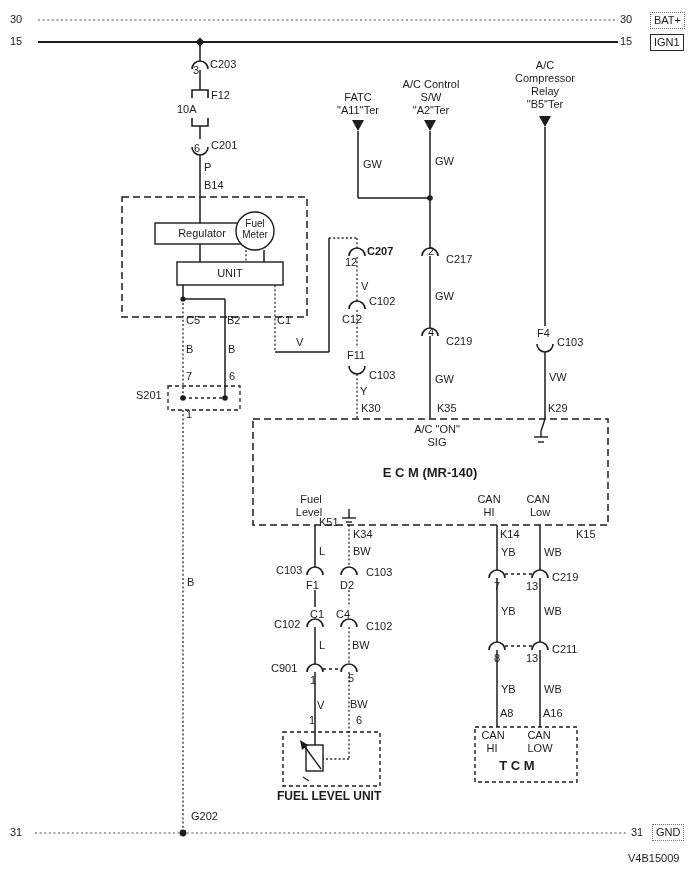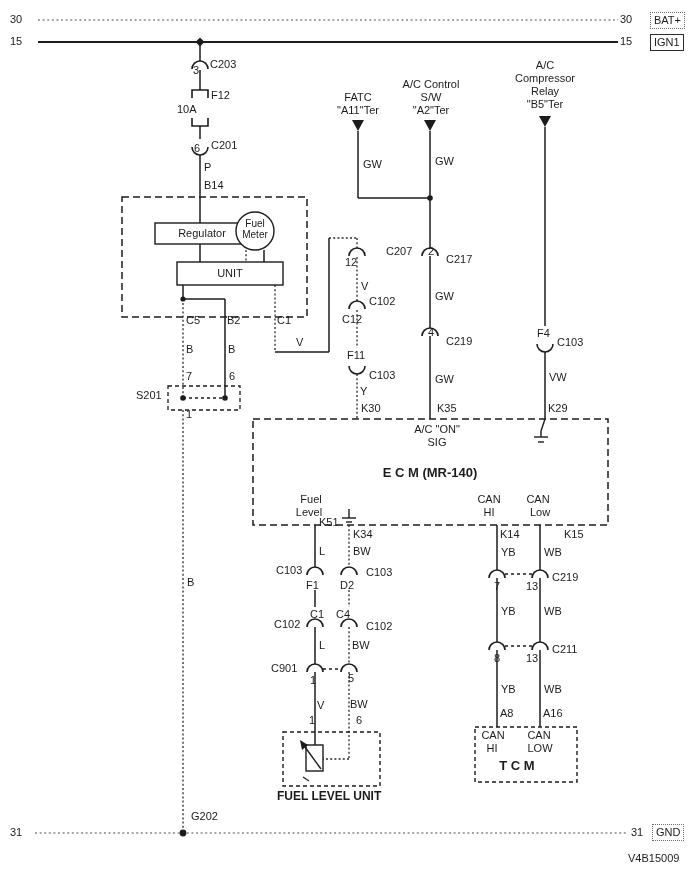--- a/index.html
+++ b/index.html
@@ -206,21 +206,21 @@
       <span class="lbl" style="left: 186px; top: 343px;">B</span>
       <span class="lbl" style="left: 228px; top: 343px;">B</span>
       <span class="lbl" style="left: 296px; top: 336px;">V</span>
       <span class="lbl" style="left: 186px; top: 370px;">7</span>
       <span class="lbl" style="left: 229px; top: 370px;">6</span>
       <span class="lbl" style="left: 136px; top: 389px;">S201</span>
       <span class="lbl" style="left: 186px; top: 408px;">1</span>
       <span class="lbl" style="left: 187px; top: 576px;">B</span>
       <span class="lbl" style="left: 191px; top: 810px;">G202</span>
       <span class="lbl" style="left: 345px; top: 256px;">12</span>
-      <span class="lbl" style="left: 386px; top: 245px;">C207</span>
+      <span class="lbl" style="left: 367px; top: 245px; font-weight: bold;">C207</span>
       <span class="lbl" style="left: 361px; top: 280px;">V</span>
       <span class="lbl" style="left: 369px; top: 295px;">C102</span>
       <span class="lbl" style="left: 342px; top: 313px;">C12</span>
       <span class="lbl" style="left: 347px; top: 349px;">F11</span>
       <span class="lbl" style="left: 369px; top: 369px;">C103</span>
       <span class="lbl" style="left: 360px; top: 385px;">Y</span>
       <span class="lbl" style="left: 361px; top: 402px;">K30</span>
       <span class="lbl mid" style="left: 358px; top: 91px;">FATC</span>
       <span class="lbl mid" style="left: 358px; top: 104px;">"A11"Ter</span>
       <span class="lbl mid" style="left: 431px; top: 78px;">A/C Control</span>
@@ -248,21 +248,21 @@
       <span class="lbl mid b" style="font-size: 13px; left: 430px; top: 467px;">E C M (MR-140)</span>
       <span class="lbl mid" style="left: 311px; top: 493px;">Fuel</span>
       <span class="lbl mid" style="left: 309px; top: 506px;">Level</span>
       <span class="lbl mid" style="left: 489px; top: 493px;">CAN</span>
       <span class="lbl mid" style="left: 489px; top: 506px;">HI</span>
       <span class="lbl mid" style="left: 538px; top: 493px;">CAN</span>
       <span class="lbl mid" style="left: 540px; top: 506px;">Low</span>
       <span class="lbl" style="left: 319px; top: 516px;">K51</span>
       <span class="lbl" style="left: 353px; top: 528px;">K34</span>
       <span class="lbl" style="left: 500px; top: 528px;">K14</span>
-      <span class="lbl" style="left: 564px; top: 528px;">K15</span>
+      <span class="lbl" style="left: 576px; top: 528px;">K15</span>
       <span class="lbl" style="left: 319px; top: 545px;">L</span>
       <span class="lbl" style="left: 353px; top: 545px;">BW</span>
       <span class="lbl" style="left: 276px; top: 564px;">C103</span>
       <span class="lbl" style="left: 306px; top: 579px;">F1</span>
       <span class="lbl" style="left: 340px; top: 579px;">D2</span>
       <span class="lbl" style="left: 366px; top: 566px;">C103</span>
       <span class="lbl" style="left: 310px; top: 608px;">C1</span>
       <span class="lbl" style="left: 274px; top: 618px;">C102</span>
       <span class="lbl" style="left: 336px; top: 608px;">C4</span>
       <span class="lbl" style="left: 366px; top: 620px;">C102</span>

